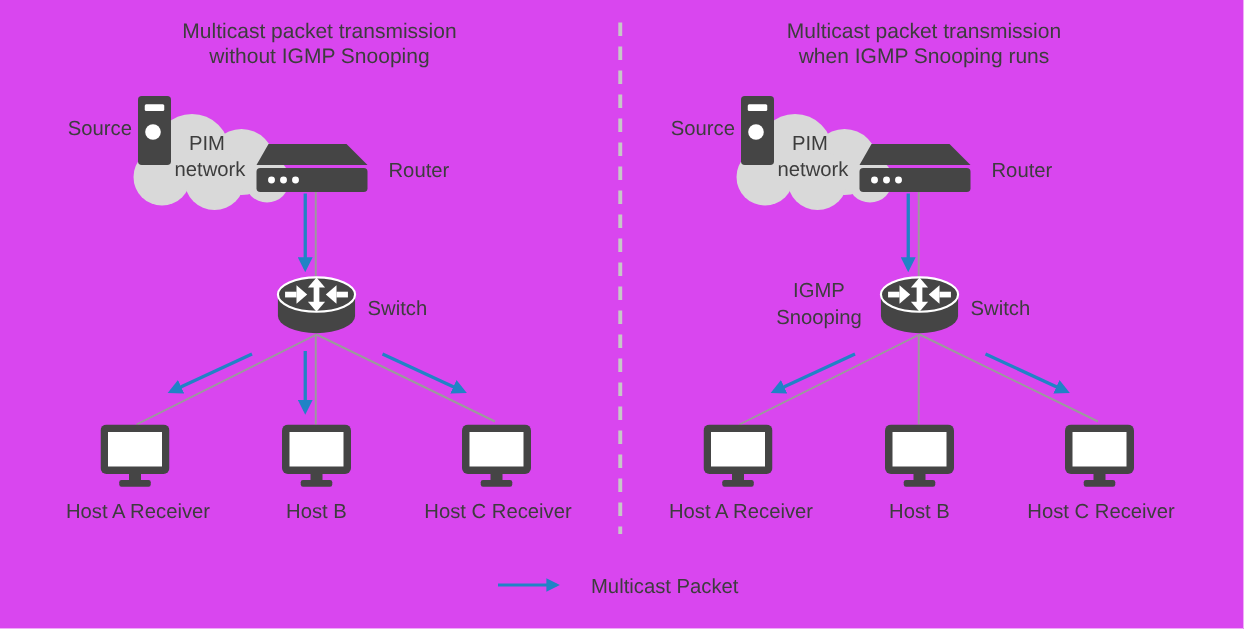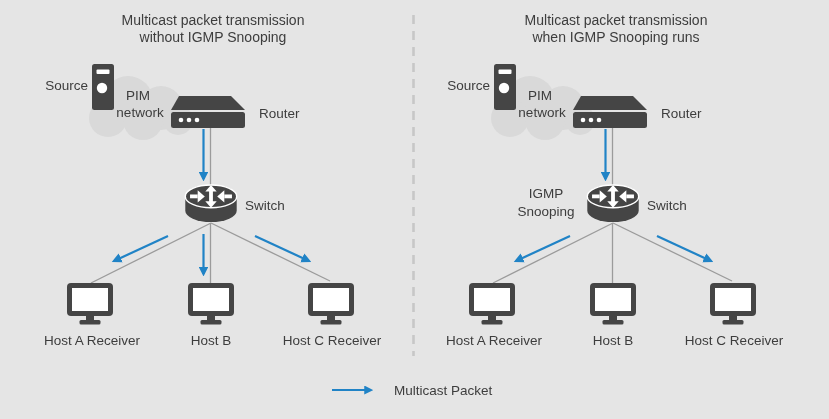--- a/index.html
+++ b/index.html
@@ -1,16 +1,16 @@
 <!DOCTYPE html>
 <html><head>
 <meta charset="utf-8">
 <style>
   html,body{margin:0;padding:0;background:#ffffff;}
-  .canvas{position:relative;width:829px;height:419px;background:#e5e5e5;overflow:hidden;}
+  .canvas{position:relative;width:829px;height:419px;background:#d946ef;overflow:hidden;}
   svg text{font-family:"Liberation Sans","DejaVu Sans",sans-serif;fill:#3d3d3d;}
   .title{font-size:14px;}
   .lbl{font-size:13.5px;}
   .conn{stroke:#9b9b9b;stroke-width:1.3;fill:none;}
   .mcast{stroke:#2083c6;stroke-width:2.2;fill:none;}
   .legend-line{stroke:#2083c6;stroke-width:2;fill:none;}
   .divider{stroke:#c7c7c7;stroke-width:2.6;stroke-dasharray:9 7;}
 </style>
 </head>
 <body>

